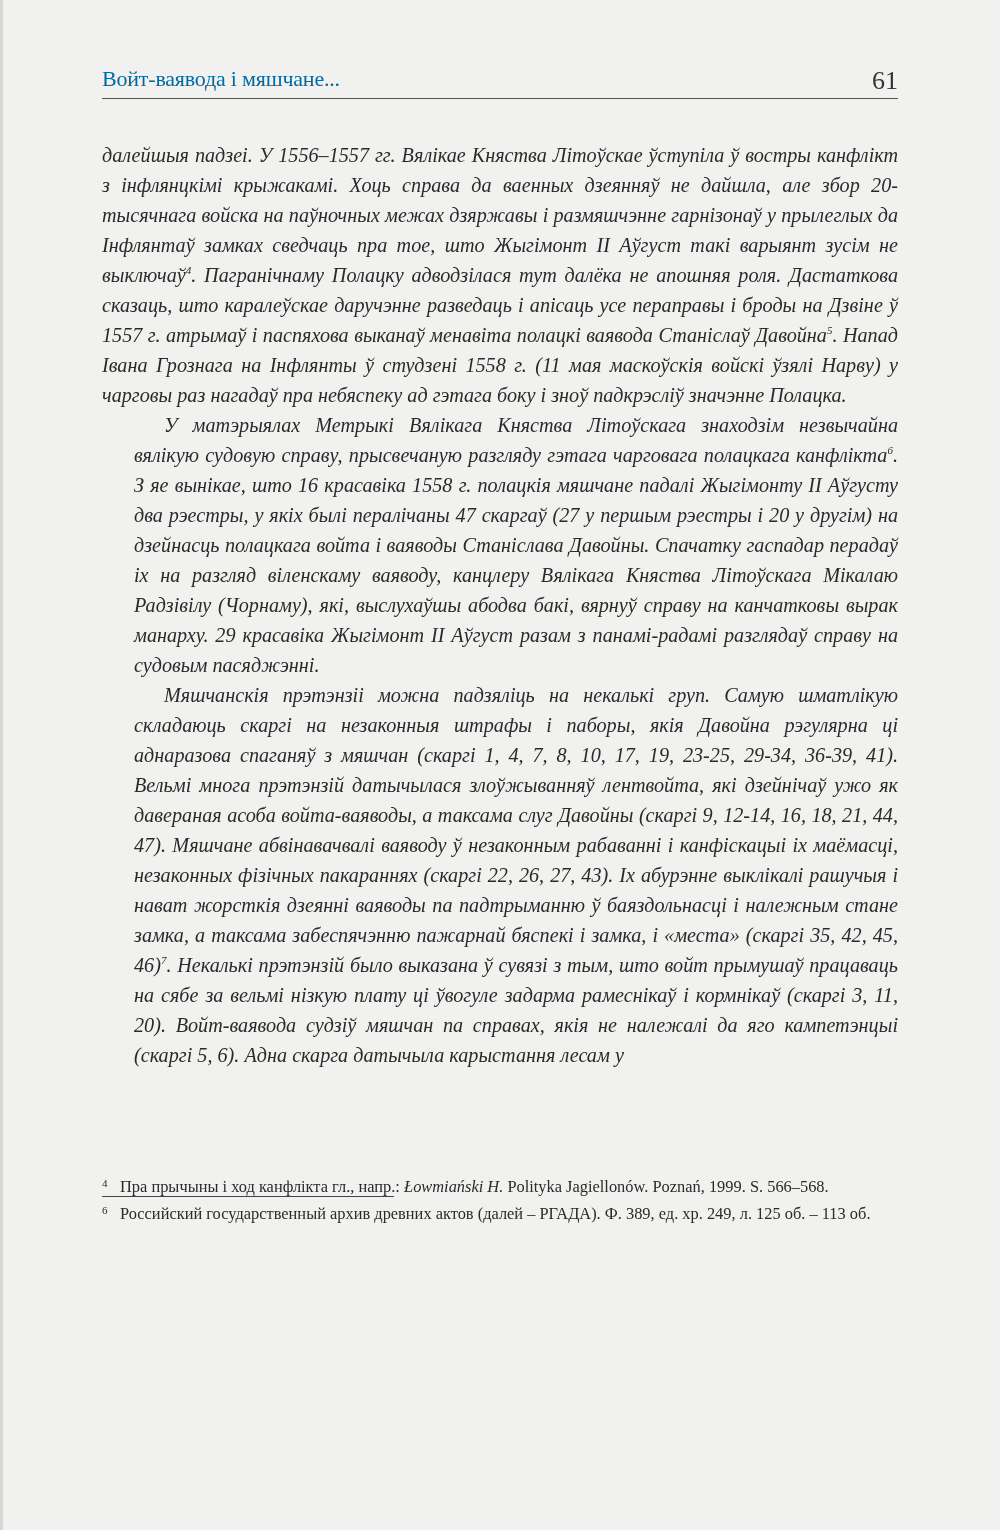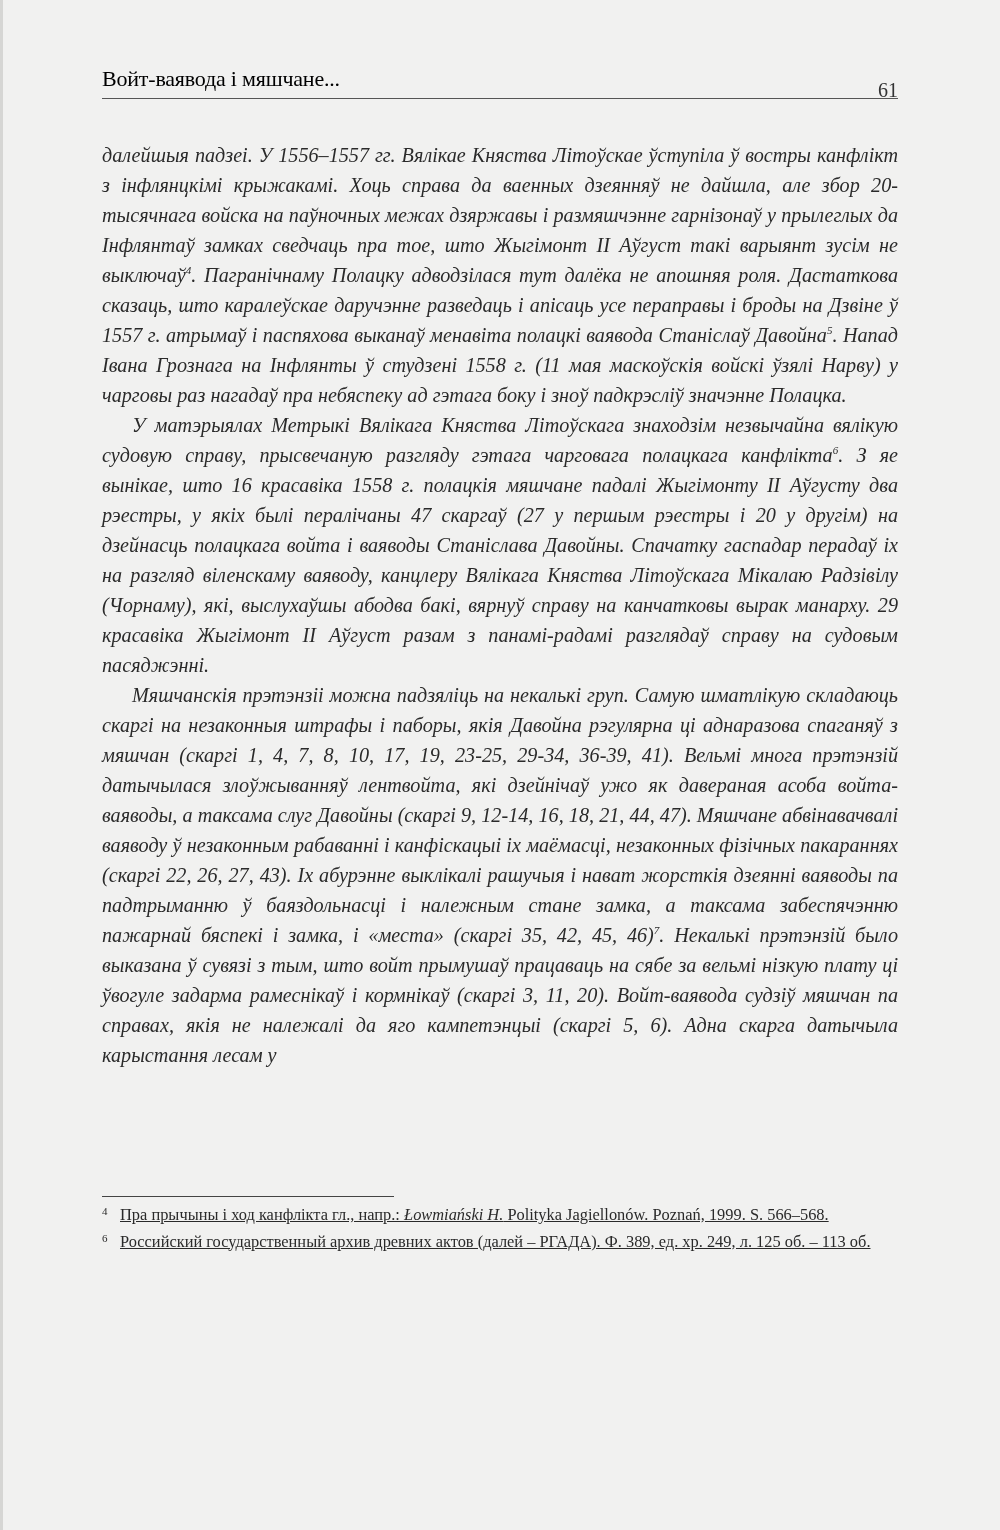--- a/index.html
+++ b/index.html
@@ -28,68 +28,68 @@
       width: 796px;
       height: 36px;
       border-bottom: 1.5px solid #555;
     }
     .running-head .title {
       position: absolute;
       left: 0;
       top: 4px;
       font-size: 22px;
       letter-spacing: -0.2px;
-      color: #000000;
+      color: #0369a1;
     }
     .running-head .pageno {
       position: absolute;
       right: 0;
-      top: 17px;
-      font-size: 20px;
+      top: 4px;
+      font-size: 26px;
       color: #333;
     }
     .body-text {
       position: absolute;
       left: 102px;
       top: 140px;
       width: 796px;
       font-size: 20.2px;
       line-height: 30px;
       text-align: justify;
       hyphens: manual;
       font-style: italic;
     }
     .body-text p {
       margin: 0;
     }
     .body-text p.indent {
       text-indent: 30px;
+      margin-left: 32px;
     }
     sup {
       font-size: 11px;
       line-height: 0;
       vertical-align: super;
     }
     .fn-rule {
       position: absolute;
       left: 102px;
       top: 1196px;
       width: 292px;
       height: 0;
       border-top: 1px solid #444;
     }
     .footnotes {
       position: absolute;
       left: 102px;
-      top: 1200px;
+      top: 1172px;
       width: 796px;
       font-size: 16.4px;
       line-height: 22.5px;
       text-align: justify;
-      text-decoration: underline;
     }
     .footnotes .fn {
       margin: 0;
       padding-left: 18px;
       text-indent: -18px;
     }
     .footnotes .fn .num {
       display: inline-block;
       width: 18px;
       text-indent: 0;

